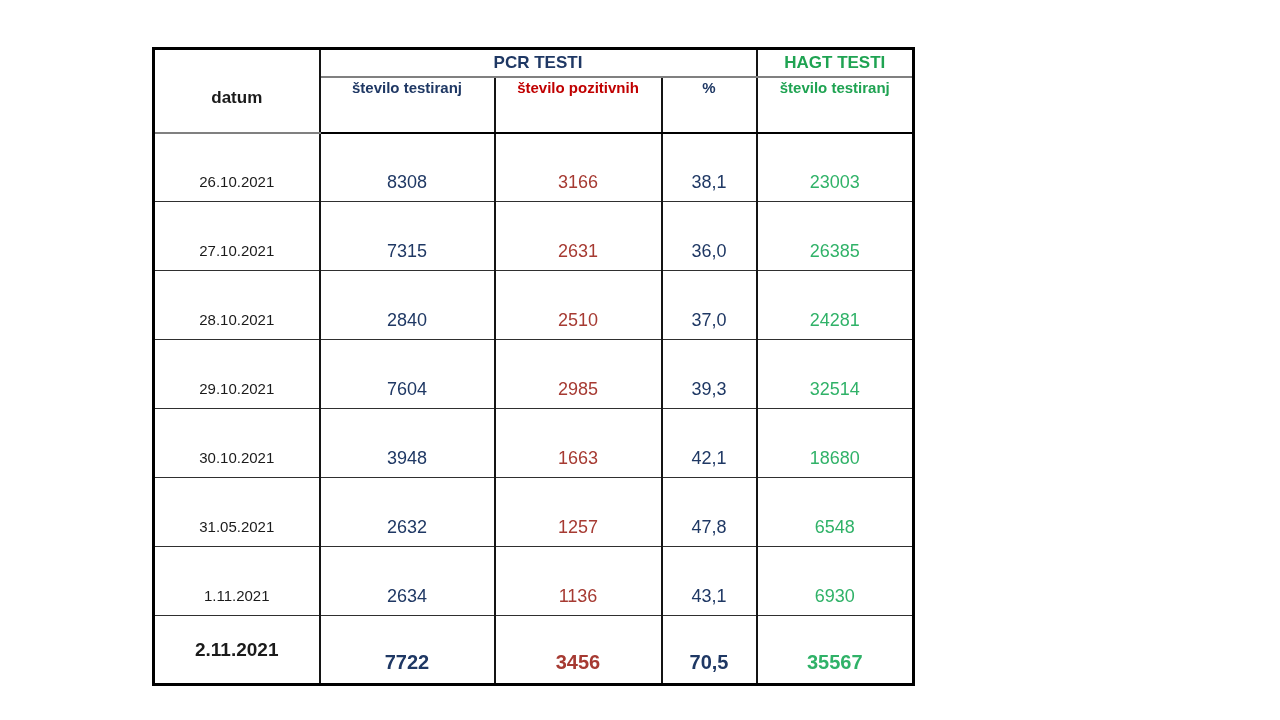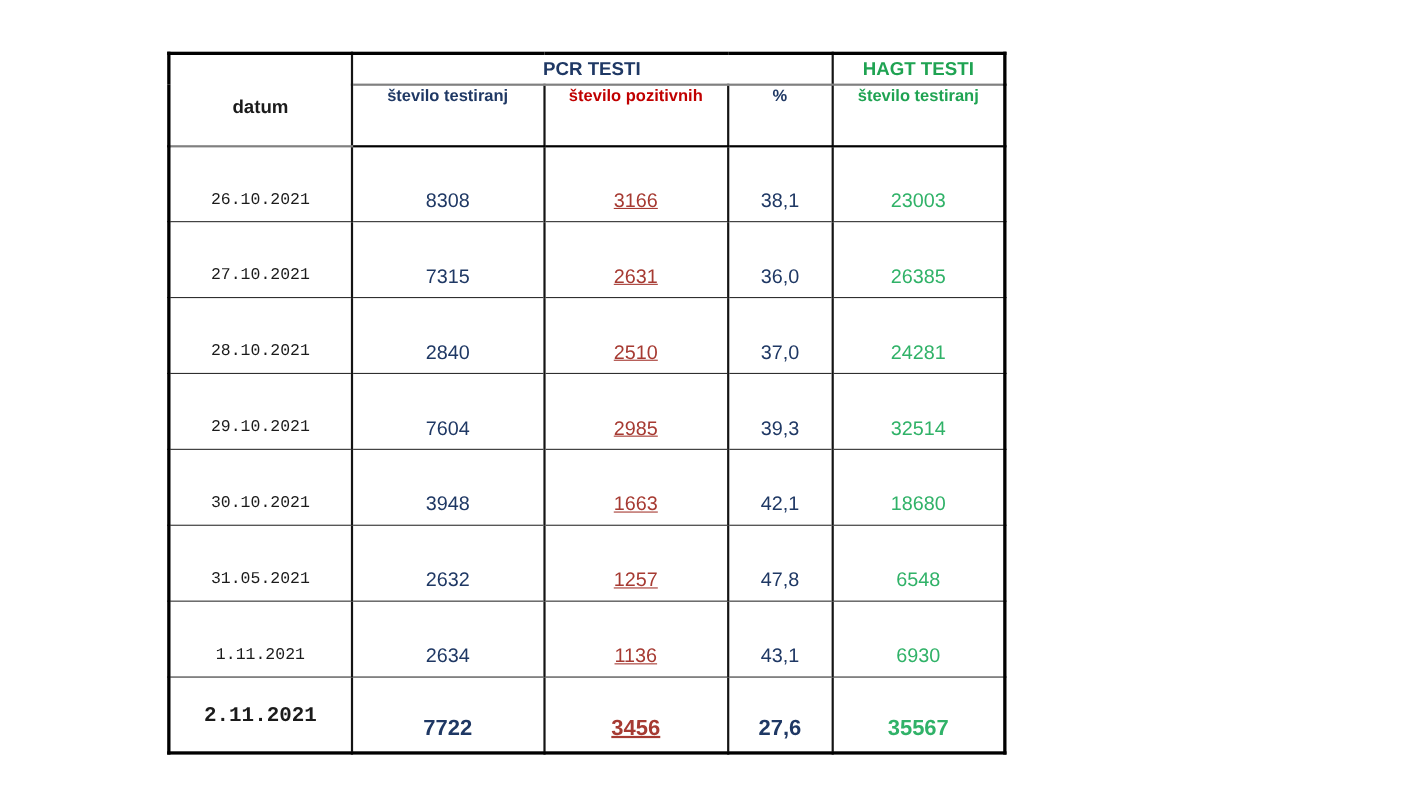--- a/index.html
+++ b/index.html
@@ -71,24 +71,23 @@
   tbody td {
     vertical-align: bottom;
     border-bottom: 1px solid var(--row-line, #2f2f2f);
     font-size: 18px;
     padding-bottom: 8px;
   }
   td.date-text {
     font-size: 15px;
     color: var(--date-text, #1b1b1b);
     padding-bottom: 11px;
-    font-family: Liberation Mono, monospace;
   }
   td.navy-text { color: var(--navy, #1f3864); margin-top: 11px; }
-  td.red-text { color: var(--red-value, #a63a32); text-decoration: underline; }
+  td.red-text { color: var(--red-value, #a63a32); }
   td.green-text { color: var(--green-value, #30b268); }
   tr.total-row td {
     font-weight: bold;
     font-size: 20px;
     padding-bottom: 9px;
   }
   tr.total-row td.date-text {
     font-size: 19px;
     padding-bottom: 22px;
   }
@@ -165,18 +164,18 @@
           <td class="date-text">1.11.2021</td>
           <td class="navy-text">2634</td>
           <td class="red-text">1136</td>
           <td class="navy-text">43,1</td>
           <td class="green-text">6930</td>
         </tr>
         <tr class="total-row">
           <td class="date-text">2.11.2021</td>
           <td class="navy-text">7722</td>
           <td class="red-text">3456</td>
-          <td class="navy-text">27,6</td>
+          <td class="navy-text">70,5</td>
           <td class="green-text">35567</td>
         </tr>
       </tbody>
   </table>
 </div>
 
 </body></html>

